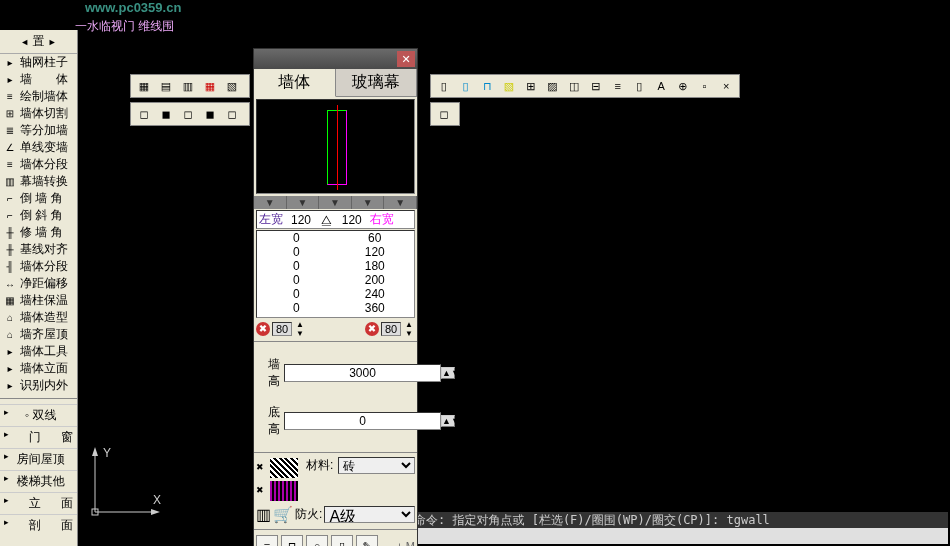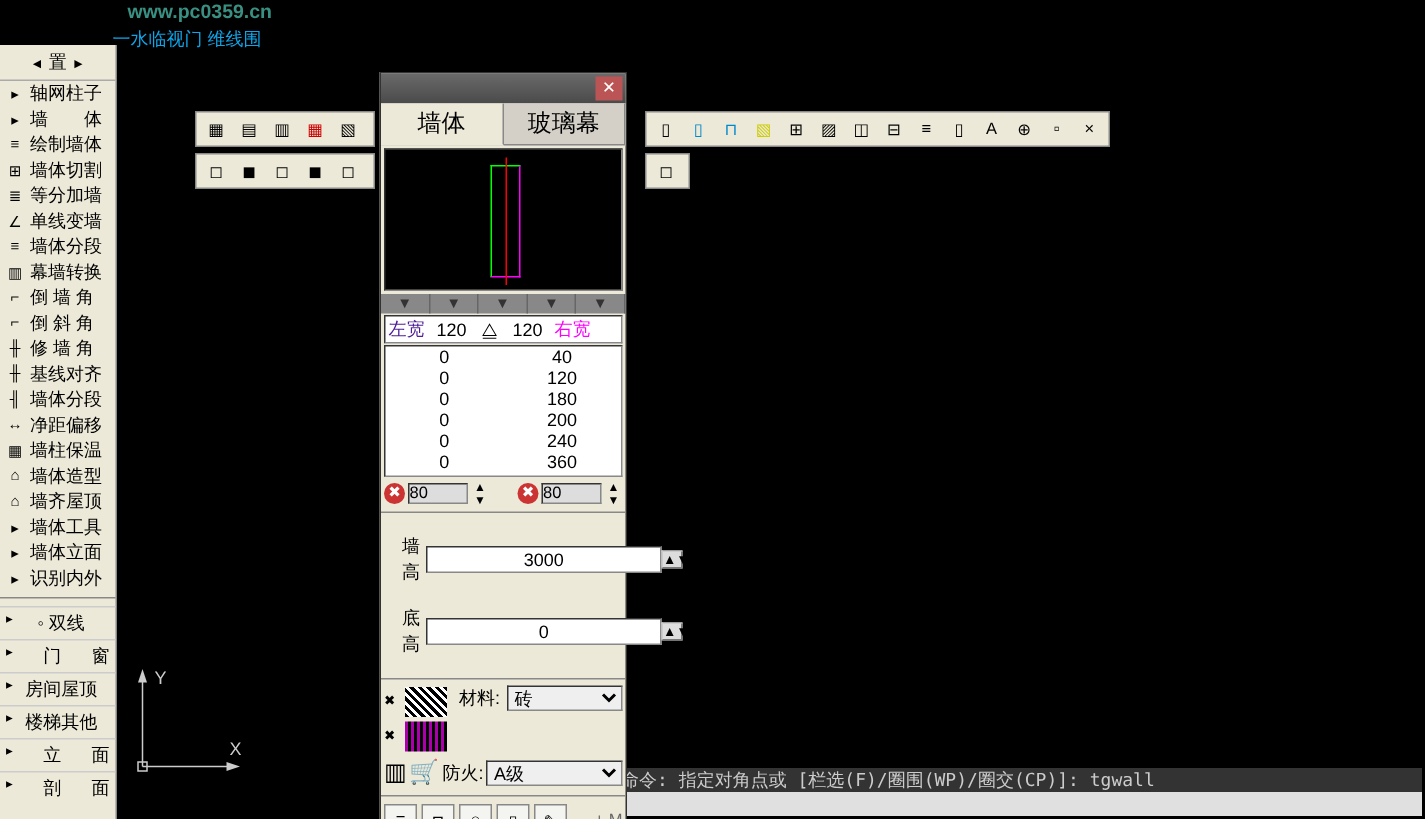--- a/index.html
+++ b/index.html
@@ -1,21 +1,21 @@
 <!DOCTYPE html>
 <html><head>
 <meta charset="utf-8">
 <style>
 * { margin: 0; padding: 0; box-sizing: border-box; font-family: "Microsoft YaHei", SimSun, sans-serif; }
 body { width: 950px; height: 546px; background: #000; overflow: hidden; position: relative; }
 
 .watermark { position: absolute; top: 2px; left: 0; color: #288acc; font-size: 24px; font-weight: bold; z-index: 1; opacity: 0.85; }
 .watermark .url { font-size: 13px; color: #4a9; display: block; margin-top: -2px; margin-left: 85px; }
 
-.titlebar { position: absolute; top: 18px; left: 75px; color: #0ea5e9; font-size: 12px; z-index: 2; }
+.titlebar { position: absolute; top: 18px; left: 75px; color: #f0abfc; font-size: 12px; z-index: 2; }
 
 .sidebar { position: absolute; left: 0; top: 30px; width: 78px; background: #ece9d8; border-right: 1px solid #888; height: 516px; z-index: 10; }
 .sidebar-header { font-size: 12px; padding: 3px 2px; text-align: center; border-bottom: 1px solid #aaa; cursor: pointer; }
 .sidebar-header span { display: inline-block; }
 .sidebar-header .arrow { font-size: 9px; }
 .sidebar-item { display: flex; align-items: center; height: 17px; padding: 0 2px; font-size: 12px; color: #000; cursor: pointer; }
 .sidebar-item .icon { width: 16px; height: 14px; margin-right: 2px; display: inline-flex; align-items: center; justify-content: center; font-size: 10px; }
 .sb-row { display: flex; justify-content: space-between; padding: 2px 4px; font-size: 12px; border-top: 1px solid #ccc; }
 .sb-row .arrow { font-size: 9px; }
 
@@ -42,21 +42,21 @@
 .lr-row { display: flex; align-items: center; background: #fff; border: 1px inset #888; margin: 1px 2px; font-size: 12px; }
 .lr-row .lbl-l { color: #4c1d95; padding: 0 2px; }
 .lr-row .lbl-r { color: #f0f; padding: 0 2px; }
 .lr-row input { width: 32px; border: none; text-align: center; font-size: 12px; }
 .lr-row .mirror { padding: 0 4px; cursor: pointer; }
 .list { background: #fff; border: 1px inset #888; margin: 0 2px; height: 88px; overflow: hidden; font-size: 12px; }
 .list-row { display: flex; cursor: pointer; }
 .list-row span { flex: 1; text-align: center; }
 .spin-row { display: flex; align-items: center; margin: 2px; gap: 2px; }
 .spin-row .xbtn { width: 14px; height: 14px; background: #c33; color: #fff; border-radius: 7px; font-size: 10px; text-align: center; line-height: 14px; cursor: pointer; }
-.spin-row .nbox { width: 40px; font-size: 11px; text-align: left; border: 1px inset #888; background: #ddd; }
+.spin-row .nbox { width: 20px; font-size: 11px; text-align: center; border: 1px inset #888; background: #ddd; }
 .spin-row .spn { width: 12px; font-size: 8px; text-align: center; cursor: pointer; }
 .field-row { display: flex; align-items: center; margin: 14px; font-size: 12px; }
 .field-row .flbl { width: 36px; text-align: right; padding-right: 4px; }
 .field-row input, .field-row select { flex: 1; font-size: 12px; border: 1px inset #888; height: 18px; text-align: center; }
 .field-row .spn { width: 14px; text-align: center; font-size: 9px; cursor: pointer; background: #ddd; border: 1px outset #ccc; }
 .hsep { border-top: 1px solid #888; margin: 3px 0; }
 .icon-grid { display: flex; flex-wrap: wrap; padding: 2px; gap: 3px; }
 .icon-grid .ib { width: 22px; height: 22px; border: 1px solid #888; display: flex; align-items: center; justify-content: center; font-size: 11px; cursor: pointer; background: #f4f4f0; }
 .hatch1 { background: repeating-linear-gradient(45deg,#000,#000 2px,#fff 2px,#fff 4px); }
 .hatch2 { background: repeating-linear-gradient(90deg,#a0a,#a0a 2px,#000 2px,#000 4px); }
@@ -261,21 +261,21 @@
   <div class="lr-row">
     <span class="lbl-l">左宽</span>
     <input value="120" style="">
     <span class="mirror">⧋</span>
     <input value="120" style="">
     <span class="lbl-r">右宽</span>
   </div>
   <div class="list" id="width-list">
       <div class="list-row">
         <span>0</span>
-        <span>40</span>
+        <span>60</span>
       </div>
       <div class="list-row">
         <span>0</span>
         <span>120</span>
       </div>
       <div class="list-row">
         <span>0</span>
         <span>180</span>
       </div>
       <div class="list-row">
@@ -327,21 +327,21 @@
       <div class="mat-row">
         <div class="mlbl">材料:</div>
         <select><option>砖</option></select>
       </div>
     </div>
   </div>
   <div style="display:flex;align-items:center;padding:2px;gap:2px">
     <div class="ib">▥</div>
     <div class="ib">🛒</div>
     <div class="mlbl" style="font-size:12px">防火:</div>
-    <select style="flex:1;font-size:12px;height:17px;border:1px inset #888"><option>A级</option></select>
+    <select style="flex:1;font-size:16px;height:17px;border:1px inset #888"><option>A级</option></select>
   </div>
   <div class="hsep"></div>
   <div class="icon-grid">
     <div class="ib">≡</div>
     <div class="ib">⊓</div>
     <div class="ib">○</div>
     <div class="ib">▯</div>
     <div class="ib">✎</div>
     <div style="flex:1"></div>
     <div style="font-size:11px;color:#666;align-self:center">+ M</div>

